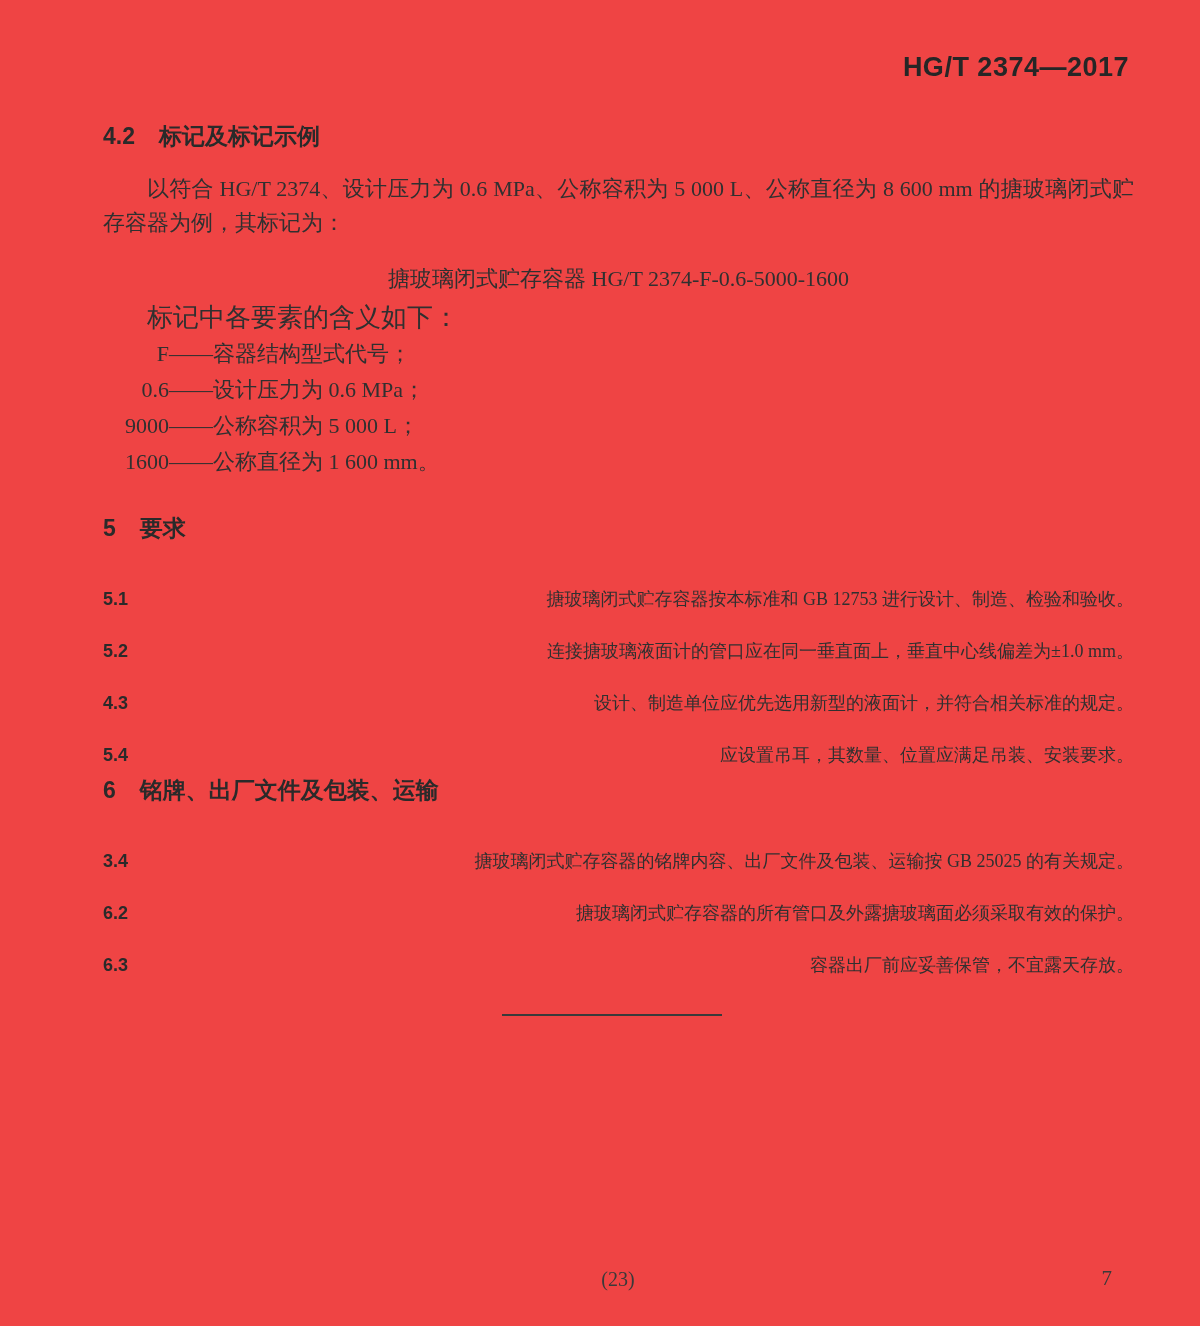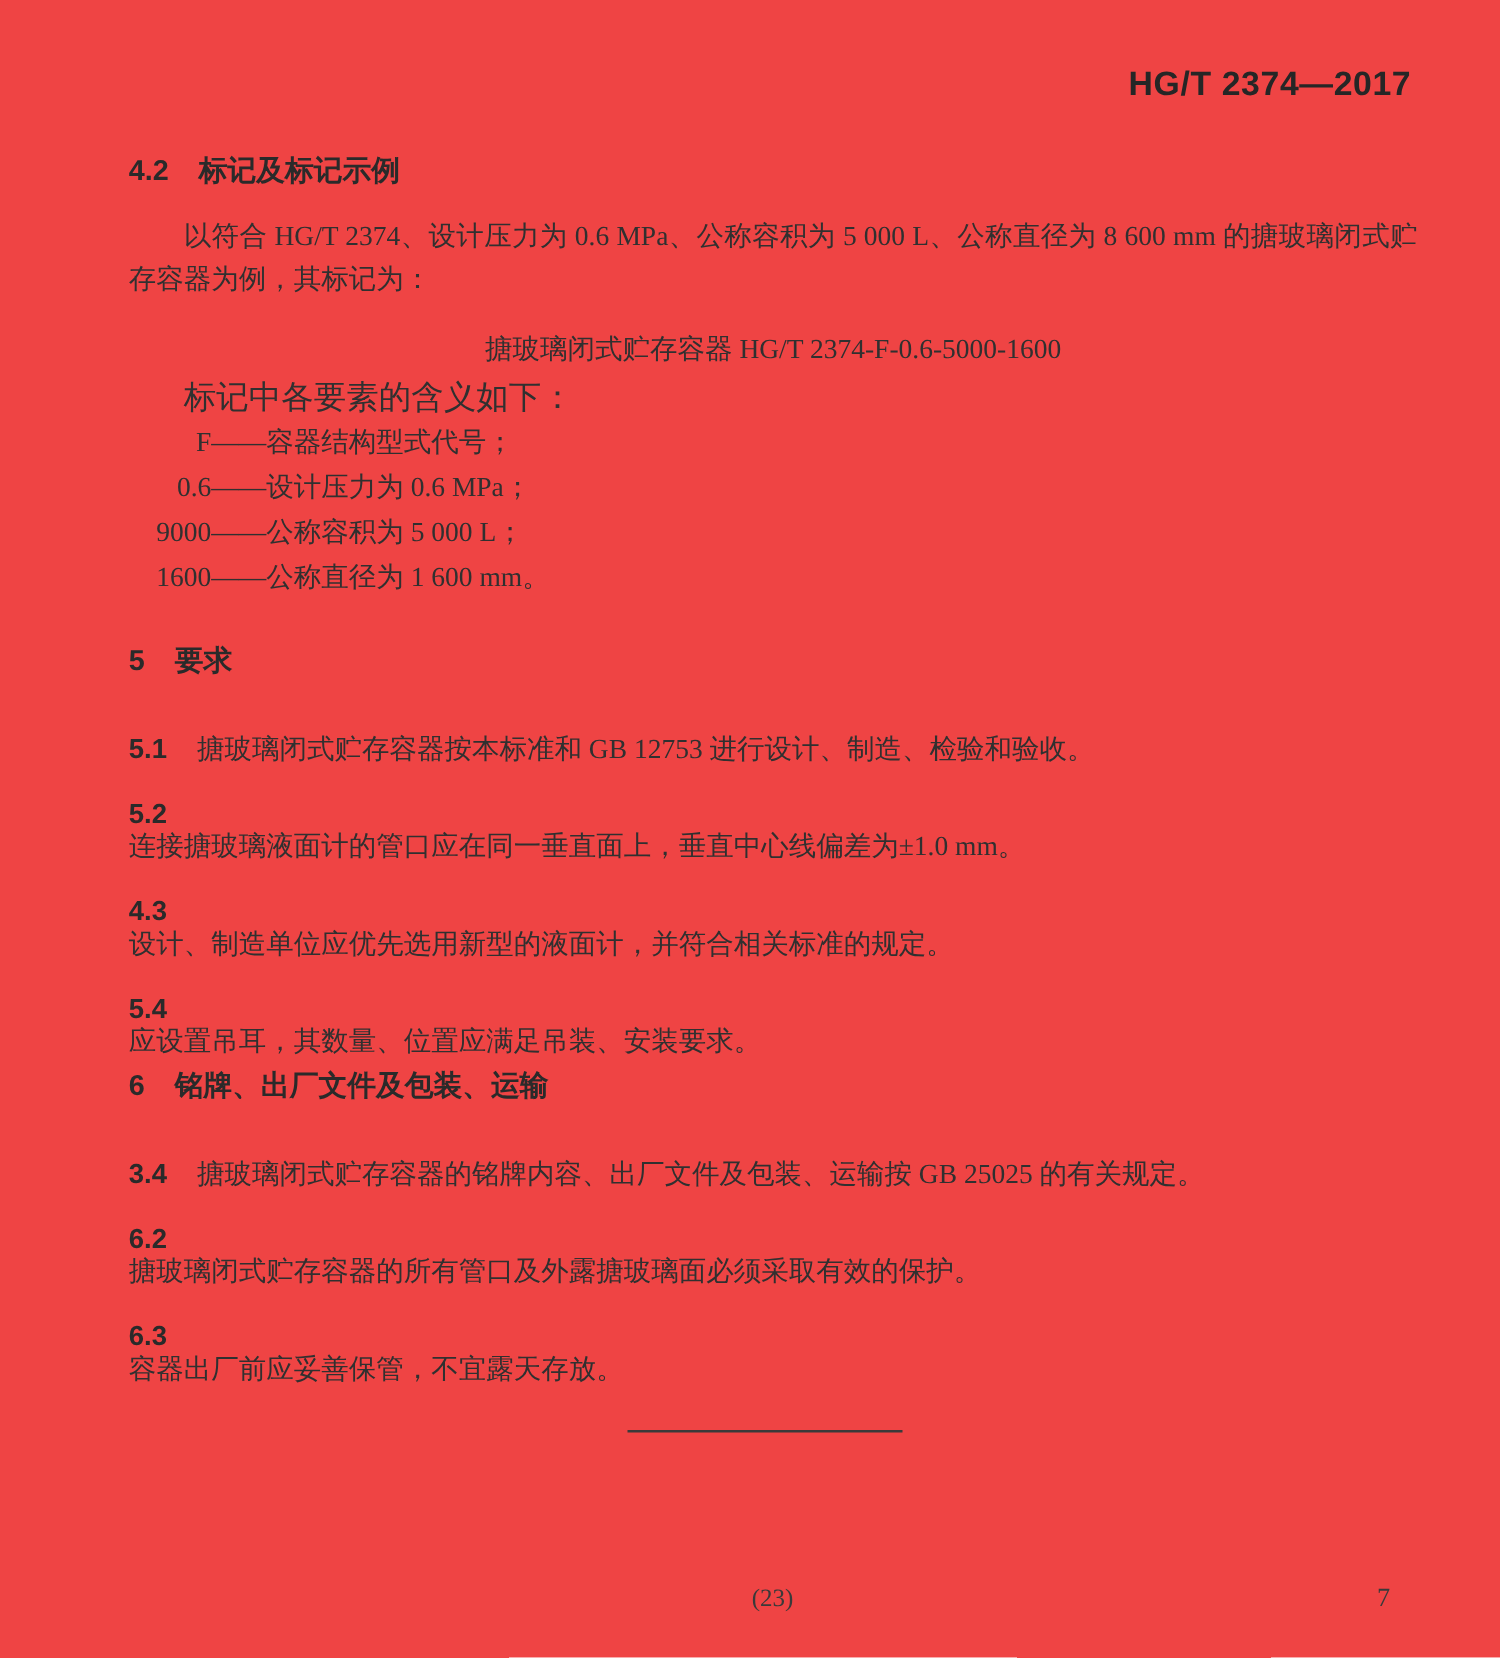--- a/index.html
+++ b/index.html
@@ -68,25 +68,26 @@
     display: inline-block;
     width: 66px;
     text-align: right;
     flex: 0 0 66px;
   }
   .sec5-heading { margin-top: 34px; }
   .sec6-heading { margin-top: 8px; }
   .clause {
     display: flex;
     margin-top: 44px;
-    font-size: 22px;
+    font-size: 18px;
     line-height: 26px;
     color: #303030;
+    justify-content: space-between;
   }
-  .clause + .clause { margin-top: 26px; flex-direction: column; }
+  .clause + .clause { margin-top: 26px; }
   .clause-num {
     font-family: "Liberation Sans", "DejaVu Sans", sans-serif;
     font-weight: bold;
     flex: 0 0 auto;
     margin-right: 24px;
     color: #2a2a2a;
   }
   .end-divider {
     margin: 36px auto 0 auto;
     width: 220px;

